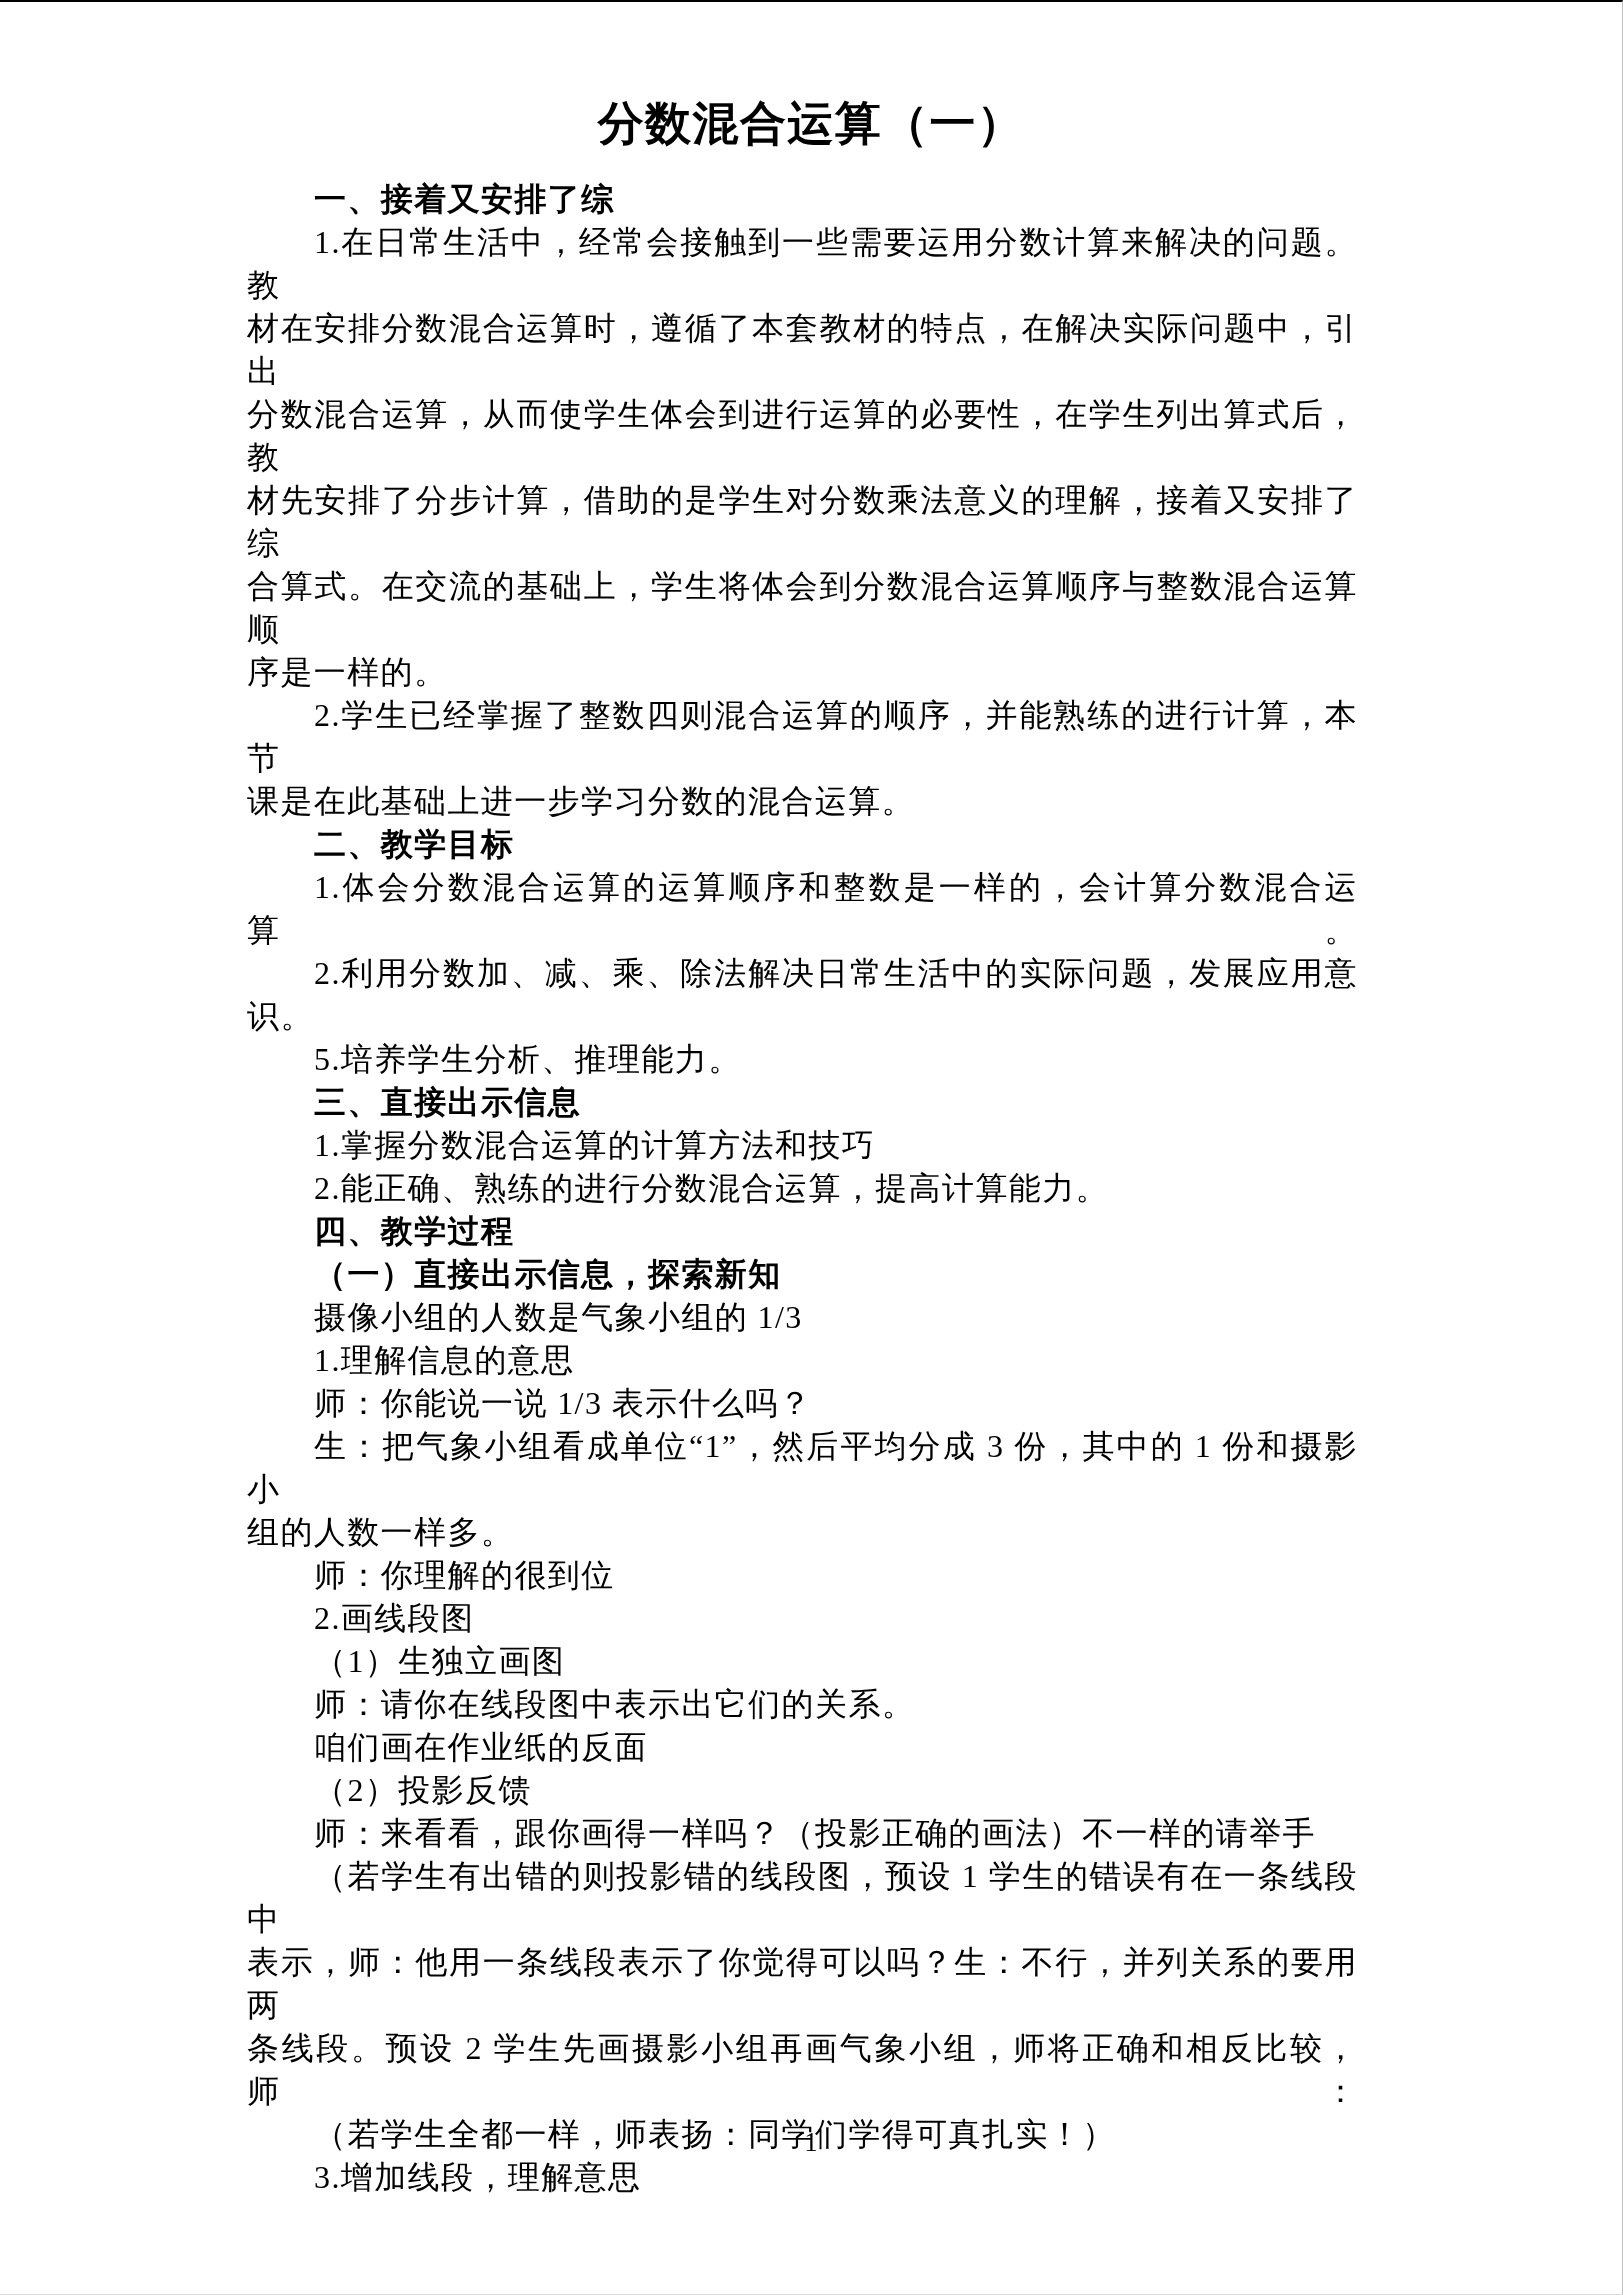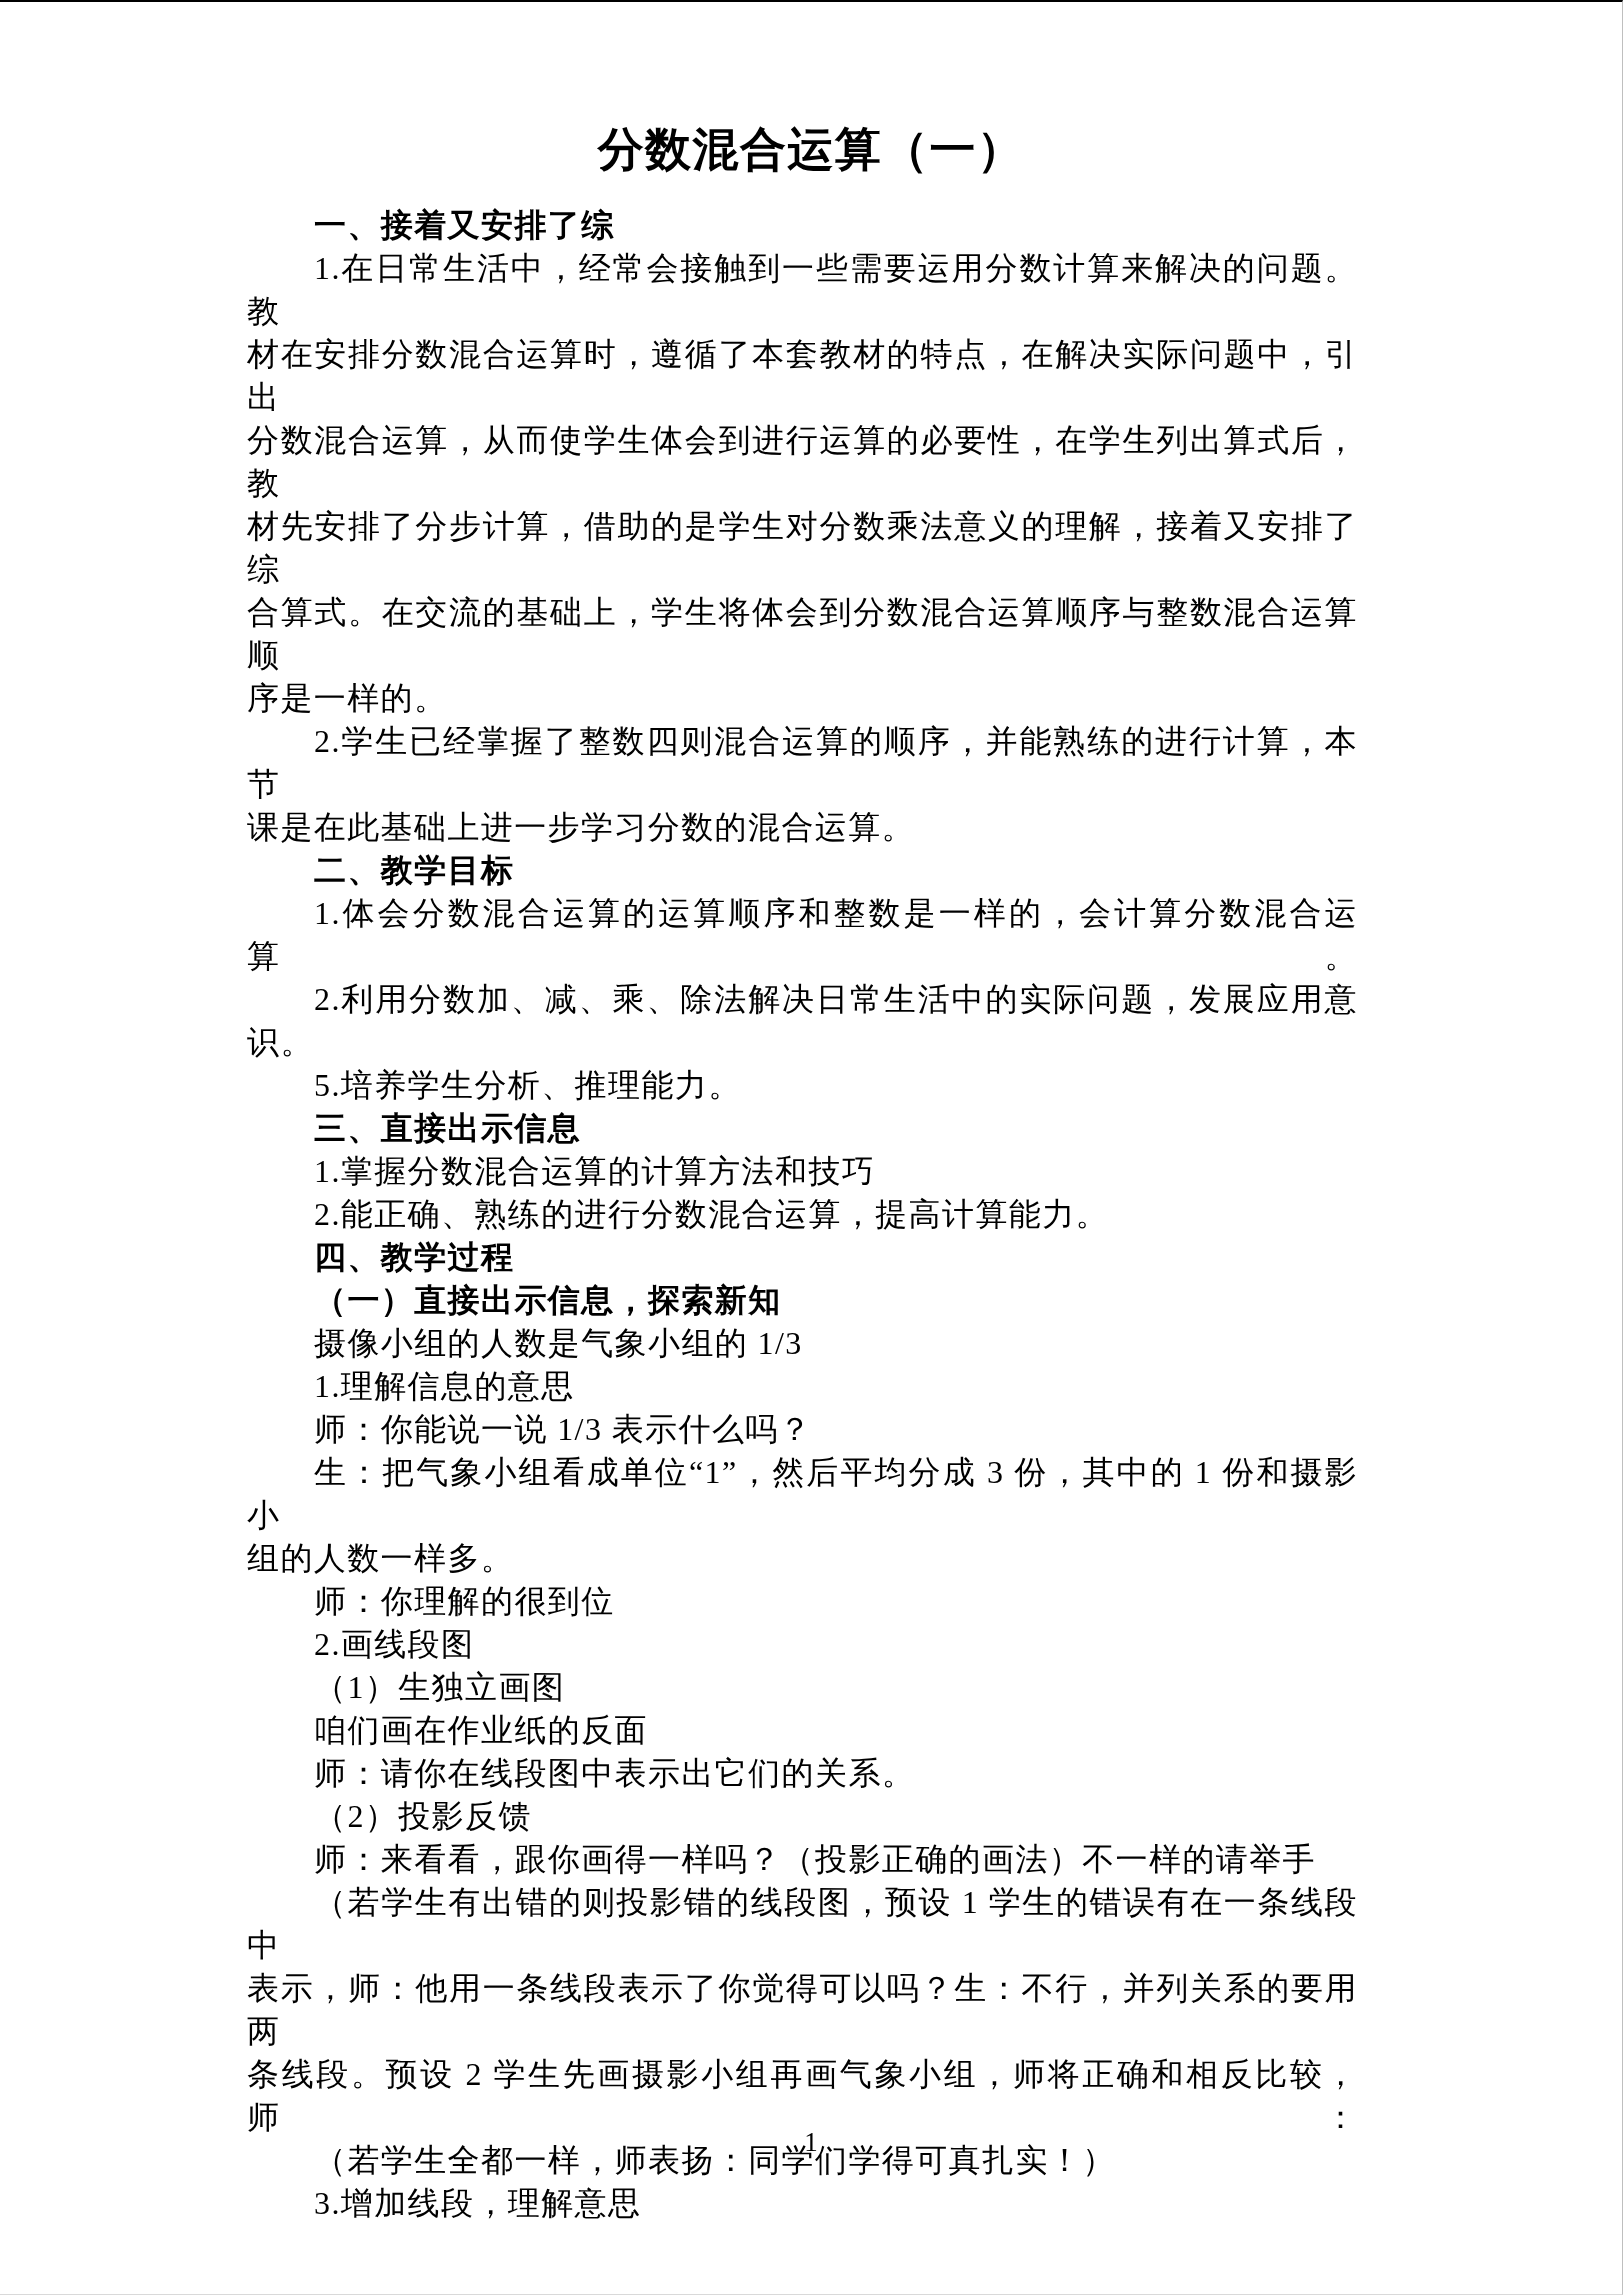--- a/index.html
+++ b/index.html
@@ -11,21 +11,21 @@
     color: #000000;
     box-sizing: border-box;
     border-top: 2px solid #000000;
     border-right: 0.7px solid #bfbfbf;
     border-bottom: 0.7px solid #d9d9d9;
     font-family: "Liberation Serif", "DejaVu Serif", serif;
     overflow: hidden;
   }
   .doc-title {
     margin: 0;
-    padding-top: 118px;
+    padding-top: 92px;
     text-align: center;
     font-family: "Liberation Sans", "DejaVu Sans", sans-serif;
     font-weight: 700;
     font-size: 46px;
     line-height: 59px;
     letter-spacing: 1.4px;
   }
   .content {
     width: 1111px;
     margin: 24.5px 0 0 247px;
@@ -80,22 +80,22 @@
       <div class="line h indent">四、教学过程</div>
       <div class="line h indent">（一）直接出示信息，探索新知</div>
       <div class="line indent">摄像小组的人数是气象小组的 1/3</div>
       <div class="line indent">1.理解信息的意思</div>
       <div class="line indent">师：你能说一说 1/3 表示什么吗？</div>
       <div class="line indent full">生：把气象小组看成单位“1”，然后平均分成 3 份，其中的 1 份和摄影小</div>
       <div class="line">组的人数一样多。</div>
       <div class="line indent">师：你理解的很到位</div>
       <div class="line indent">2.画线段图</div>
       <div class="line indent">（1）生独立画图</div>
+      <div class="line indent">师：请你在线段图中表示出它们的关系。</div>
       <div class="line indent">咱们画在作业纸的反面</div>
-      <div class="line indent">师：请你在线段图中表示出它们的关系。</div>
       <div class="line indent">（2）投影反馈</div>
       <div class="line indent">师：来看看，跟你画得一样吗？（投影正确的画法）不一样的请举手</div>
       <div class="line indent full">（若学生有出错的则投影错的线段图，预设 1 学生的错误有在一条线段中</div>
       <div class="line full">表示，师：他用一条线段表示了你觉得可以吗？生：不行，并列关系的要用两</div>
       <div class="line full">条线段。预设 2 学生先画摄影小组再画气象小组，师将正确和相反比较，师：</div>
       <div class="line indent">（若学生全都一样，师表扬：同学们学得可真扎实！）</div>
       <div class="line indent">3.增加线段，理解意思</div>
     </div>
 
   <div class="page-number">1</div>

